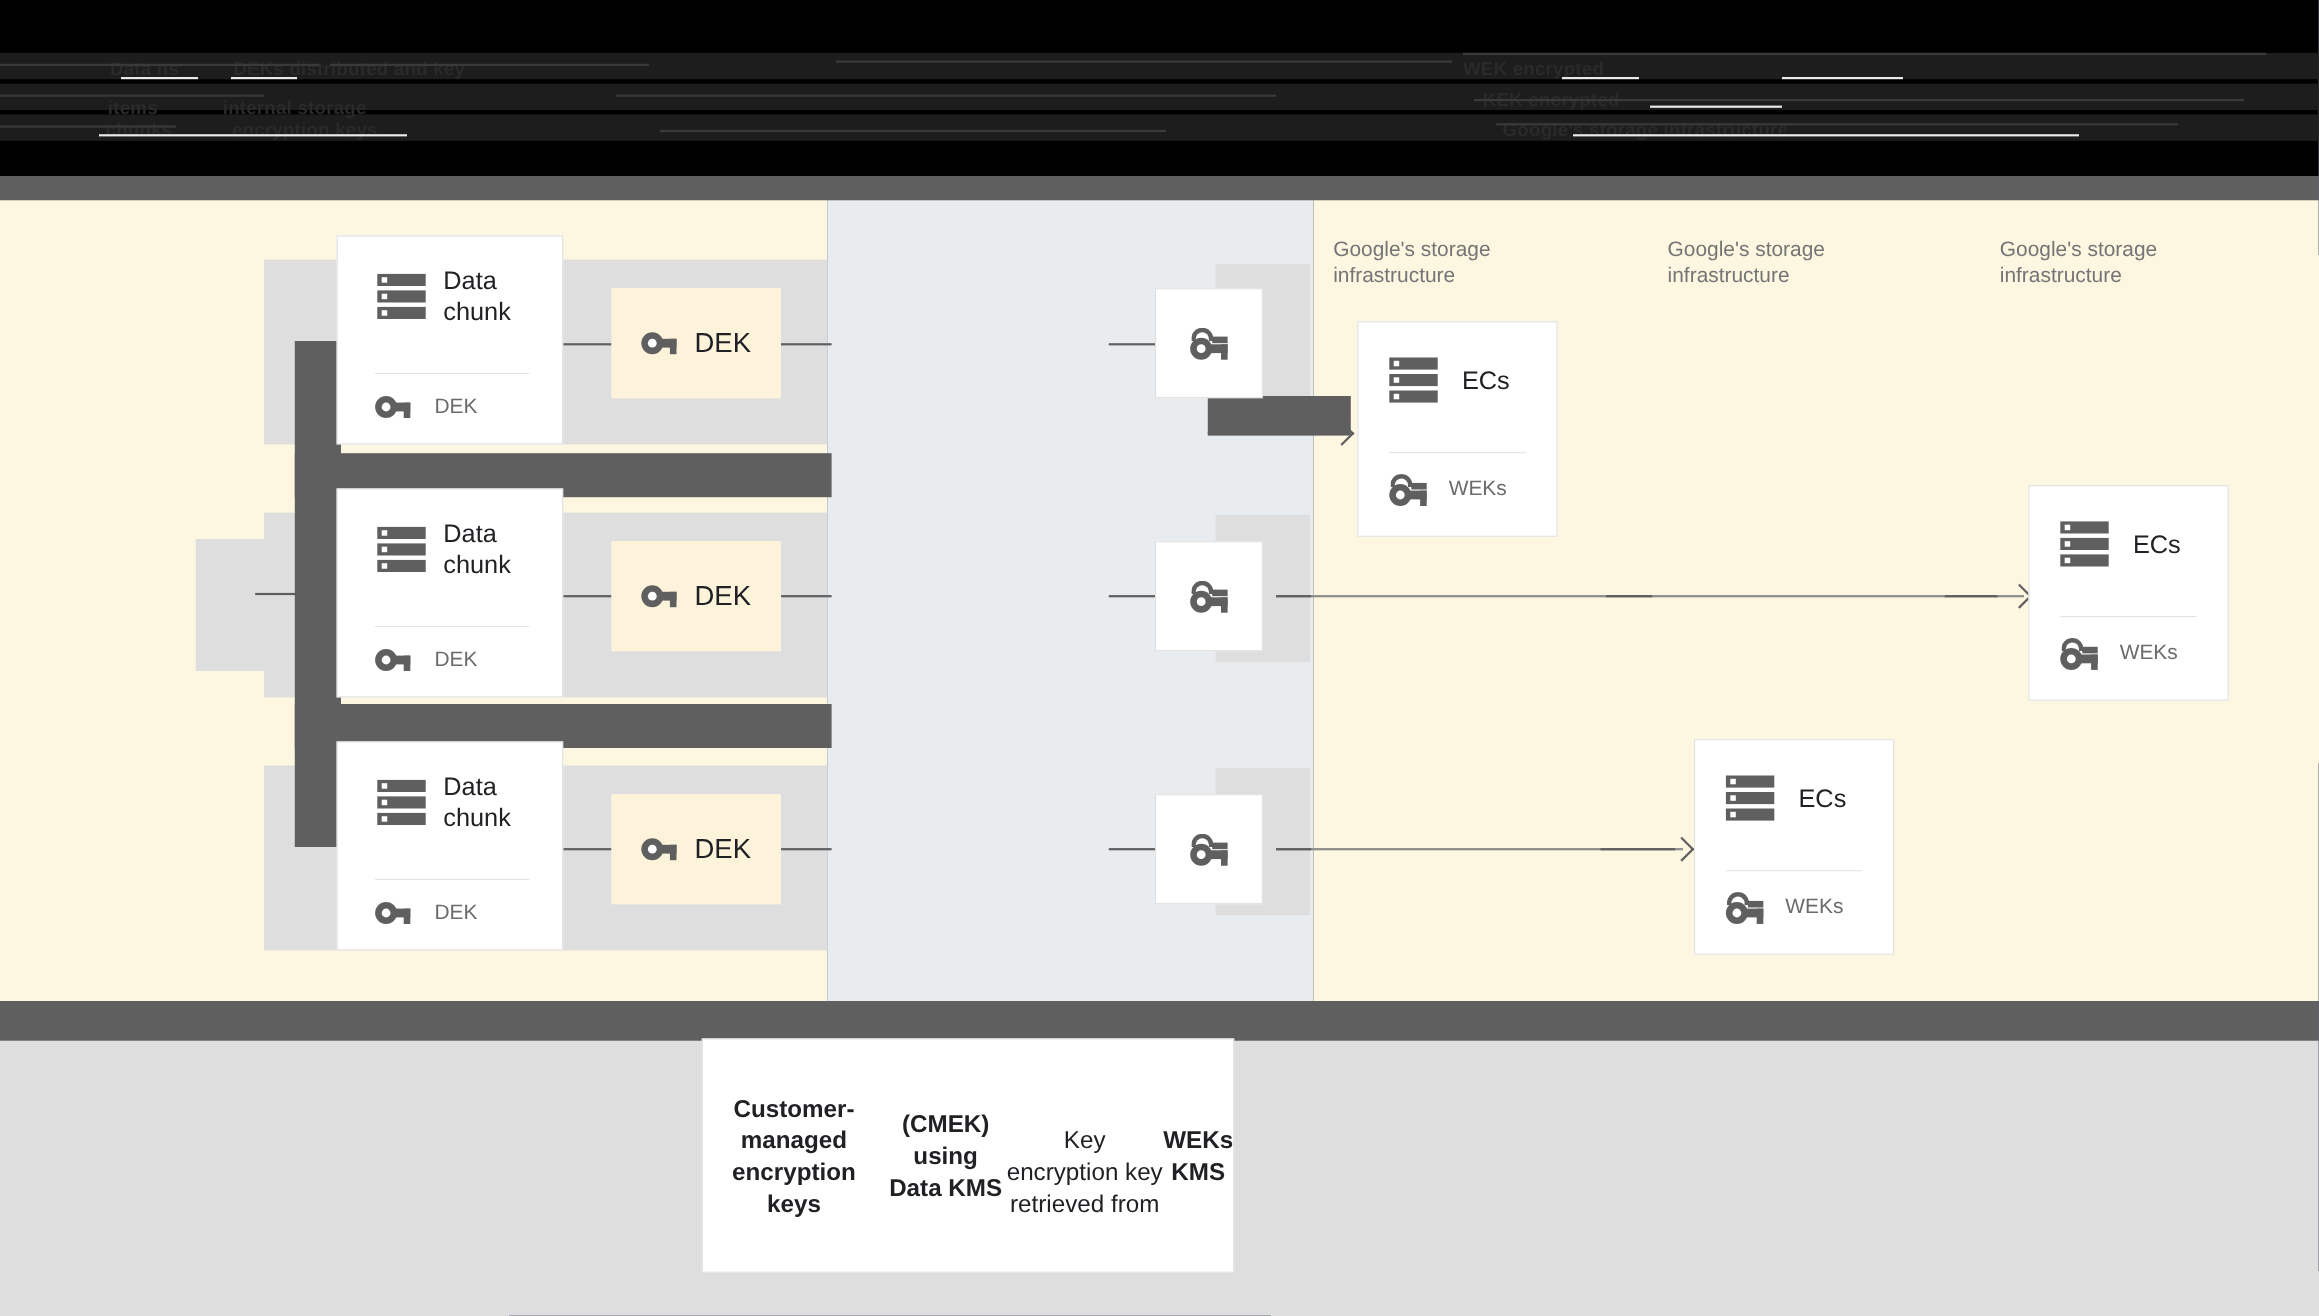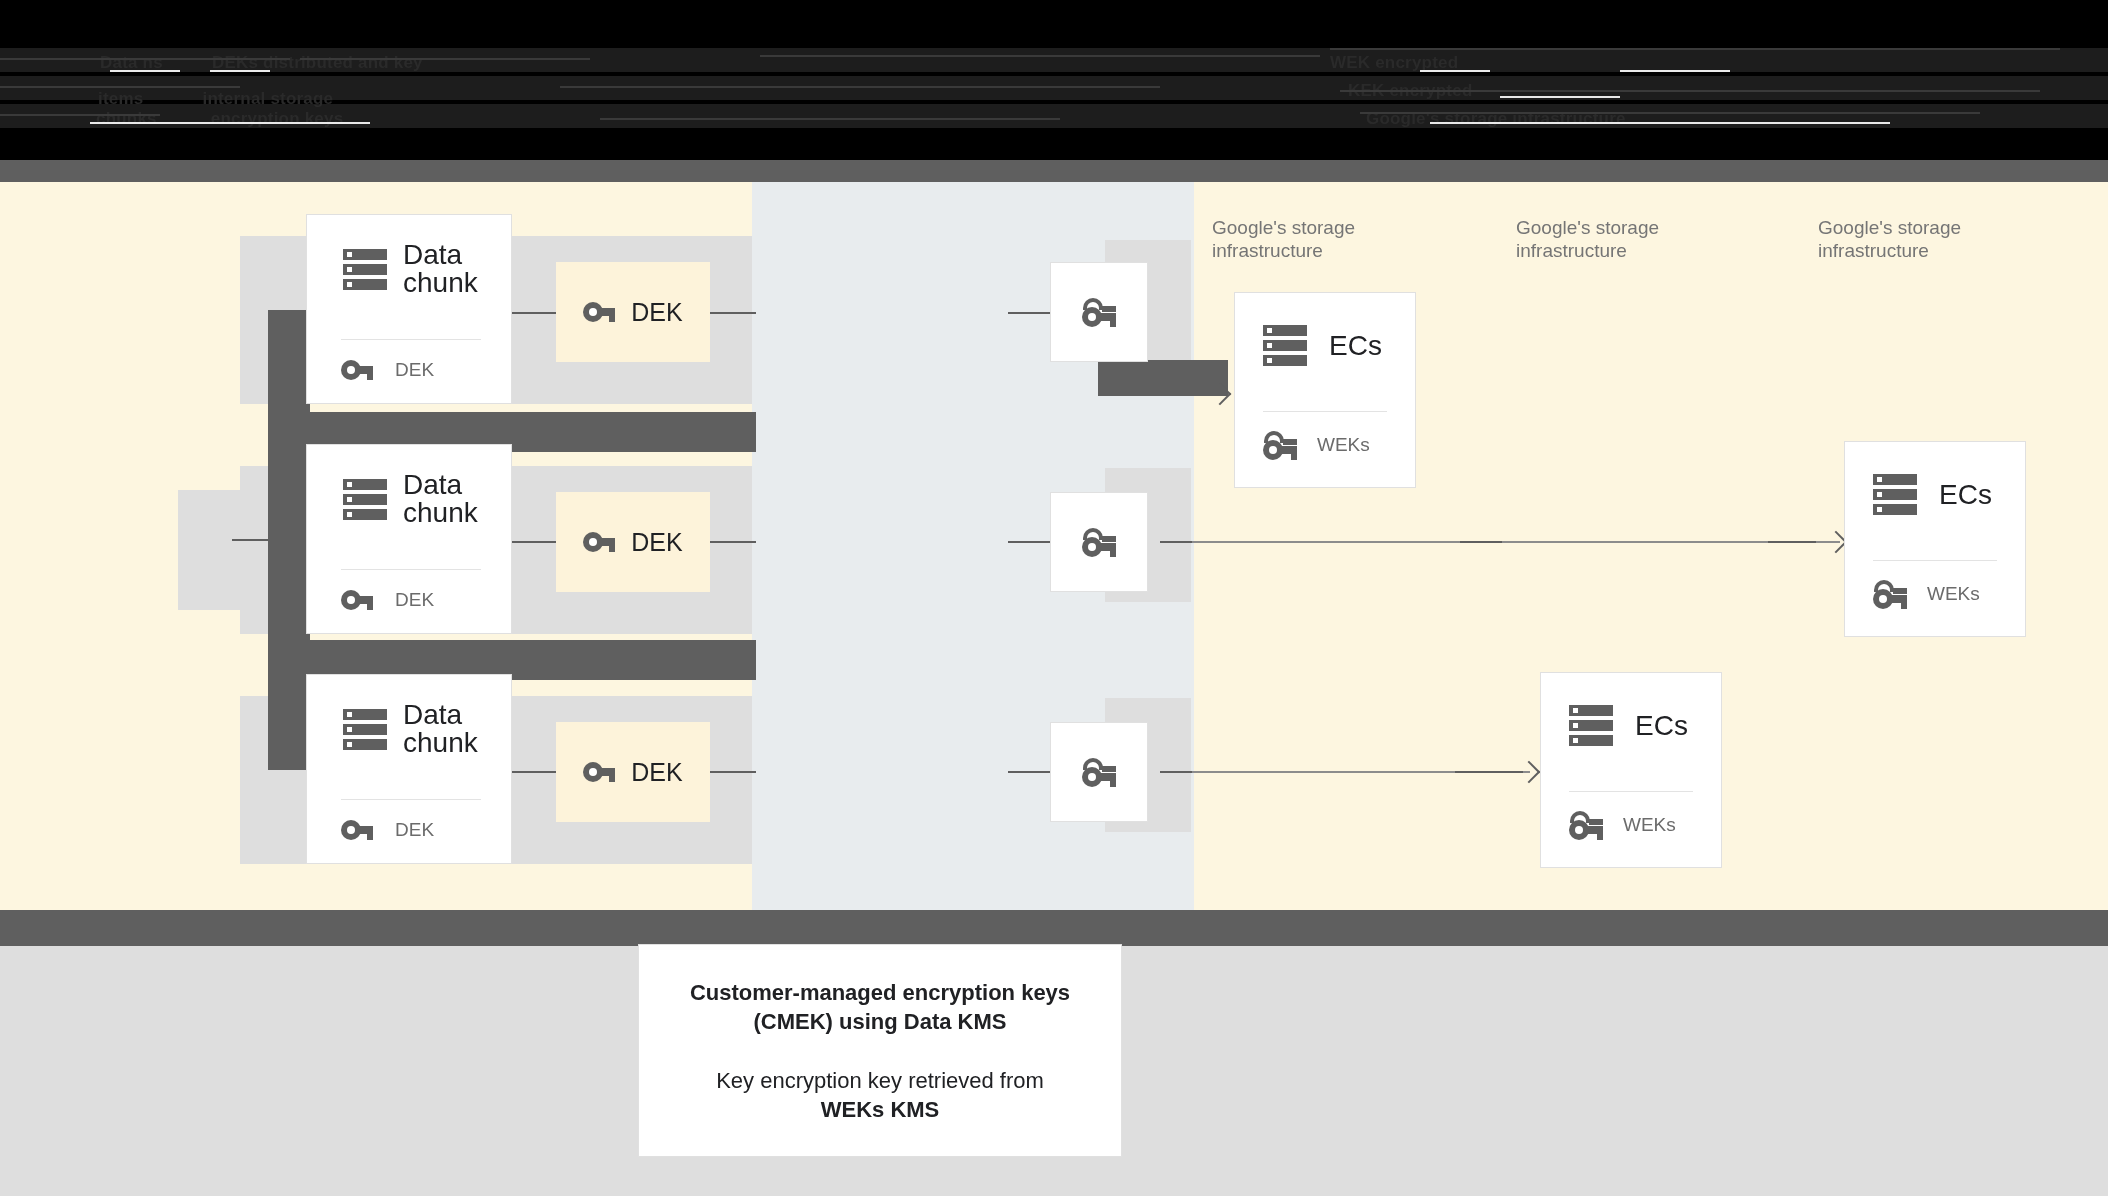--- a/index.html
+++ b/index.html
@@ -20,21 +20,21 @@
   .band-cream{background:#fdf6e0;}
   .band-bluegray{background:#e8ecee;}
   .band-gray{background:#dedede;}
 
   
   .occ{position:absolute;background:#5f5f5f;}
 
   
   .card{position:absolute;background:#fff;border:1px solid #e0e0e0;box-sizing:border-box;}
   .card-row{position:absolute;display:flex;align-items:center;}
-  .card-title{font-size:28px;color:#202124;line-height:28px;}
+  .card-title{font-size:23px;color:#202124;line-height:28px;}
   .card-sub{font-size:19px;color:#6b6b6b;line-height:22px;}
   .divider{position:absolute;height:1px;background:#e3e3e3;}
 
   
   .srv{display:inline-block;width:44px;}
   .srv i{display:block;width:44px;height:11px;background:#5f5f5f;margin-bottom:4px;position:relative;}
   .srv i:last-child{margin-bottom:0;}
   .srv i:after{content:"";position:absolute;left:4px;top:3px;width:5px;height:5px;background:#fff;}
 
   
@@ -71,21 +71,21 @@
   .arrowhead-open{position:absolute;width:14px;height:14px;border-top:2px solid #5f5f5f;
              border-right:2px solid #5f5f5f;transform:rotate(45deg);}
 
   
   .storlabel{position:absolute;font-size:19px;line-height:23px;color:#757575;}
 
   
   .botband{position:absolute;left:0;top:910px;width:2108px;height:36px;background:#5f5f5f;}
   .botarea{position:absolute;left:0;top:946px;width:2108px;height:250px;background:#dedede;}
   .caption{position:absolute;background:#fff;border:1px solid #e0e0e0;box-sizing:border-box;
-           display:flex;flex-direction:column;align-items:center;justify-content:center;
+           display:flex;flex-direction:row;align-items:center;justify-content:center;
            text-align:center;}
   .caption .l1{font-size:22px;font-weight:700;color:#202124;line-height:29px;}
   .caption .l2{font-size:22px;color:#202124;line-height:29px;margin-top:30px;}
   .caption .l2 b{font-weight:700;}
 </style>
 </head>
 <body>
 
 <div id="stage">
 

